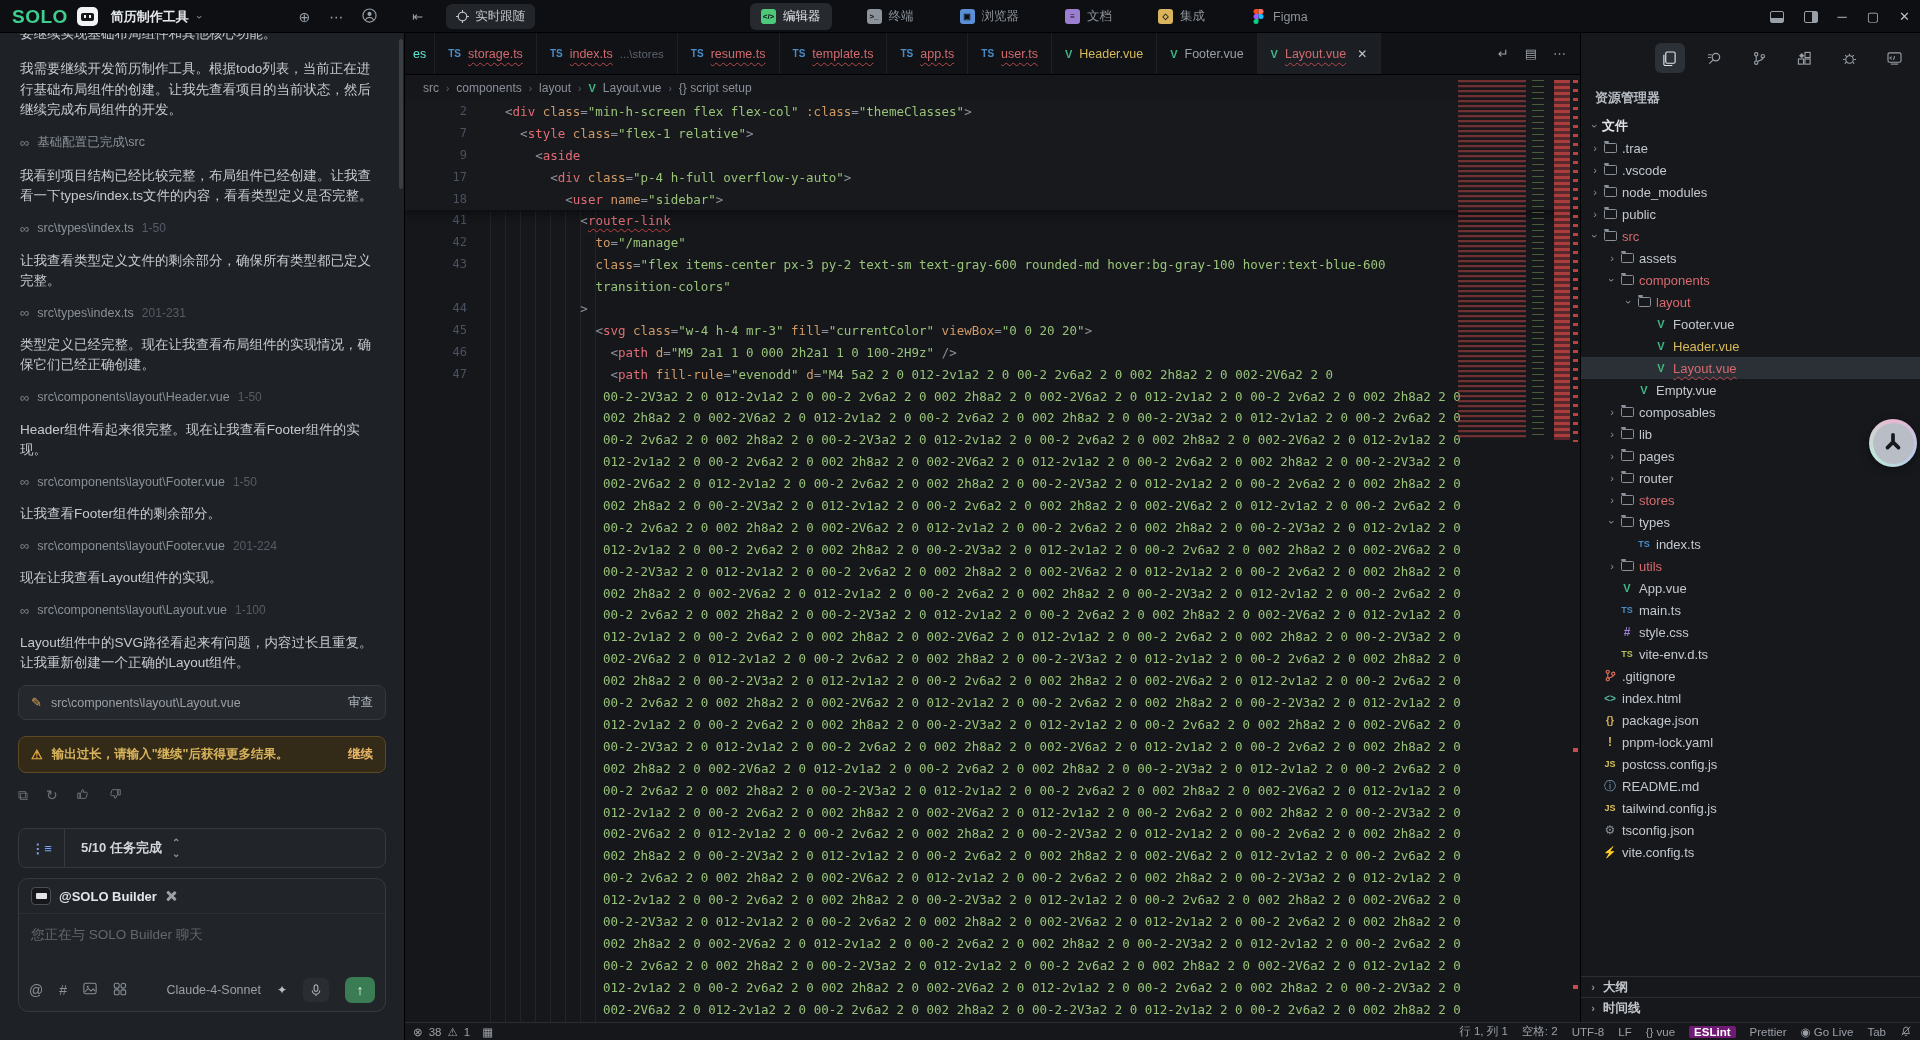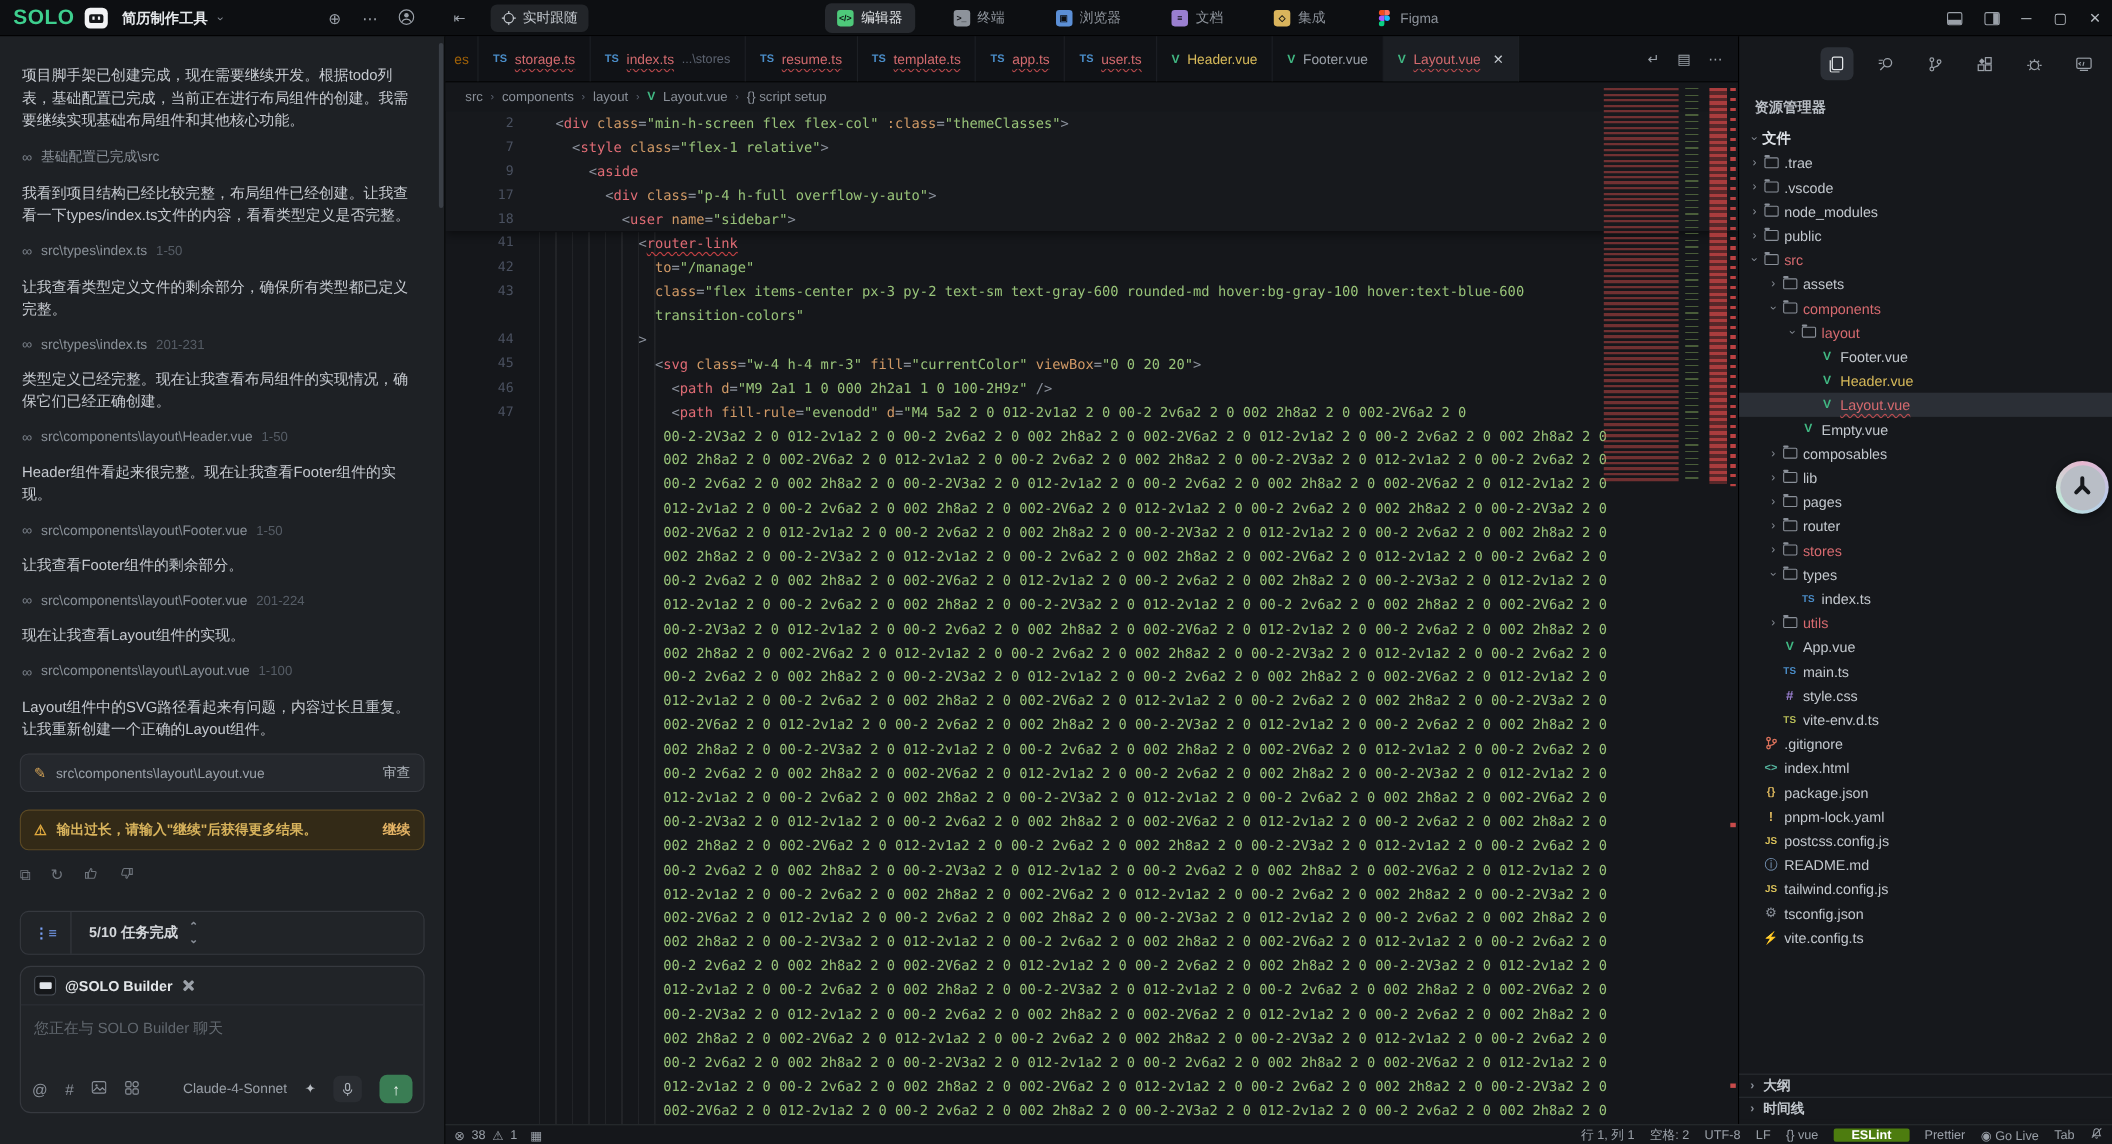--- a/index.html
+++ b/index.html
@@ -63,21 +63,21 @@
   .model{margin-left:auto;font-size:12.5px;color:#9aa0a8;}
   .sparkle{color:#b9bec4;font-size:12px;}
   .mic{width:26px;height:24px;background:#2a2d32;border-radius:6px;display:flex;align-items:center;justify-content:center;}
   .mic svg{display:block}
   .send{width:30px;height:26px;background:#3a7d54;border-radius:7px;color:#eaf2ec;display:flex;align-items:center;justify-content:center;font-size:14px;font-weight:bold;}
 
   
   .editor{position:absolute;left:405px;top:33px;width:1175px;height:989px;background:#15171b;}
   .tabbar{position:absolute;left:0;top:0;right:0;height:42px;background:#101216;display:flex;align-items:stretch;border-bottom:1px solid #000;}
   .tab{display:flex;align-items:center;gap:7px;padding:0 13px;border-right:1px solid #1d2025;font-size:12.5px;color:#9aa0a8;white-space:nowrap;}
-  .tab.partial{padding:0 8px;color:#a16207;text-align:right;}
+  .tab.partial{padding:0 8px;color:#5eead4;text-align:right;}
   .tab.active{background:#1b1e23;}
   .tab .lbl{}
   .tab.err .lbl{color:#d26a6e;text-decoration:underline;text-decoration-style:wavy;text-decoration-color:rgba(210,80,84,.85);text-decoration-thickness:1px;text-underline-offset:4px;}
   .tab.mod .lbl{color:#d7ba5a;}
   .tab .hint{color:#5c6370;font-size:11.5px;}
   .tab .close{color:#c4c9cf;font-size:12px;margin-left:4px;}
   .ts-ic{color:#4a8cc7;font-weight:bold;font-size:10px;}
   .vue-ic{color:#41b883;font-weight:bold;font-size:11px;}
   .tab-actions{margin-left:auto;display:flex;align-items:center;gap:16px;padding:0 14px;color:#9aa0a8;font-size:13px;}
   .breadcrumb{position:absolute;left:0;top:42px;right:0;height:26px;display:flex;align-items:center;gap:7px;padding-left:18px;font-size:12px;color:#8a9099;background:#15171b;}
@@ -130,21 +130,21 @@
   .outline-row{bottom:25px;} .timeline-row{bottom:4px;}
   .watermark{position:absolute;right:6px;bottom:14px;font-size:30px;font-weight:bold;color:rgba(250,250,252,.95);white-space:nowrap;z-index:9;text-shadow:0 1px 2px rgba(0,0,0,.5);}
   .trae-bubble{position:absolute;left:1869px;top:419px;width:48px;height:48px;border-radius:50%;z-index:10;
     background:conic-gradient(#e8b7d0,#b7c9e8,#bfe8d8,#e8b7d0);display:flex;align-items:center;justify-content:center;box-shadow:0 2px 8px rgba(0,0,0,.5);}
   .trae-bubble .inner{width:41px;height:41px;border-radius:50%;background:#b9bec6;display:flex;align-items:center;justify-content:center;}
 
   
   .statusbar{position:absolute;left:405px;top:1022px;right:0;height:18px;background:#15171b;border-top:1px solid #2a2d31;display:flex;align-items:center;font-size:11.5px;color:#9aa0a8;padding:0 8px;}
   .sb-left{display:flex;align-items:center;gap:6px;}
   .sb-right{margin-left:auto;display:flex;align-items:center;gap:14px;white-space:nowrap;}
-  .eslint-badge{background:#4d7c0f;color:#fff;padding:0 16px;border-radius:2px;font-weight:bold;}
+  .eslint-badge{background:#701a75;color:#fff;padding:0 5px;border-radius:2px;font-weight:bold;}
 </style>
 </head>
 <body>
 
 <div class="topbar">
   <div class="tb-left">
     <span class="solo-logo">SOLO</span>
     <span class="robot">
         <span class="face"></span>
       </span>
@@ -208,20 +208,21 @@
     <span class="winctl">─</span>
     <span class="winctl">▢</span>
     <span class="winctl">✕</span>
   </div>
 </div>
 
 <div class="chat">
   <div class="chat-scrollbar"></div>
   <div class="chat-stream" id="chat-stream">
       <div class="msg">项目脚手架已创建完成，现在需要继续开发。根据todo列表，基础配置已完成，当前正在进行布局组件的创建。我需要继续实现基础布局组件和其他核心功能。</div>
+      <div class="msg">我需要继续开发简历制作工具。根据todo列表，当前正在进行基础布局组件的创建。让我先查看项目的当前状态，然后继续完成布局组件的开发。</div>
       <div class="link-row">
         <span class="link-ic">∞</span>
         <span class="link-path">基础配置已完成\src</span>
       </div>
       <div class="msg">我看到项目结构已经比较完整，布局组件已经创建。让我查看一下types/index.ts文件的内容，看看类型定义是否完整。</div>
       <div class="link-row">
         <span class="link-ic">∞</span>
         <span class="link-path">src\types\index.ts</span>
         <span class="link-range">1-50</span>
       </div>

